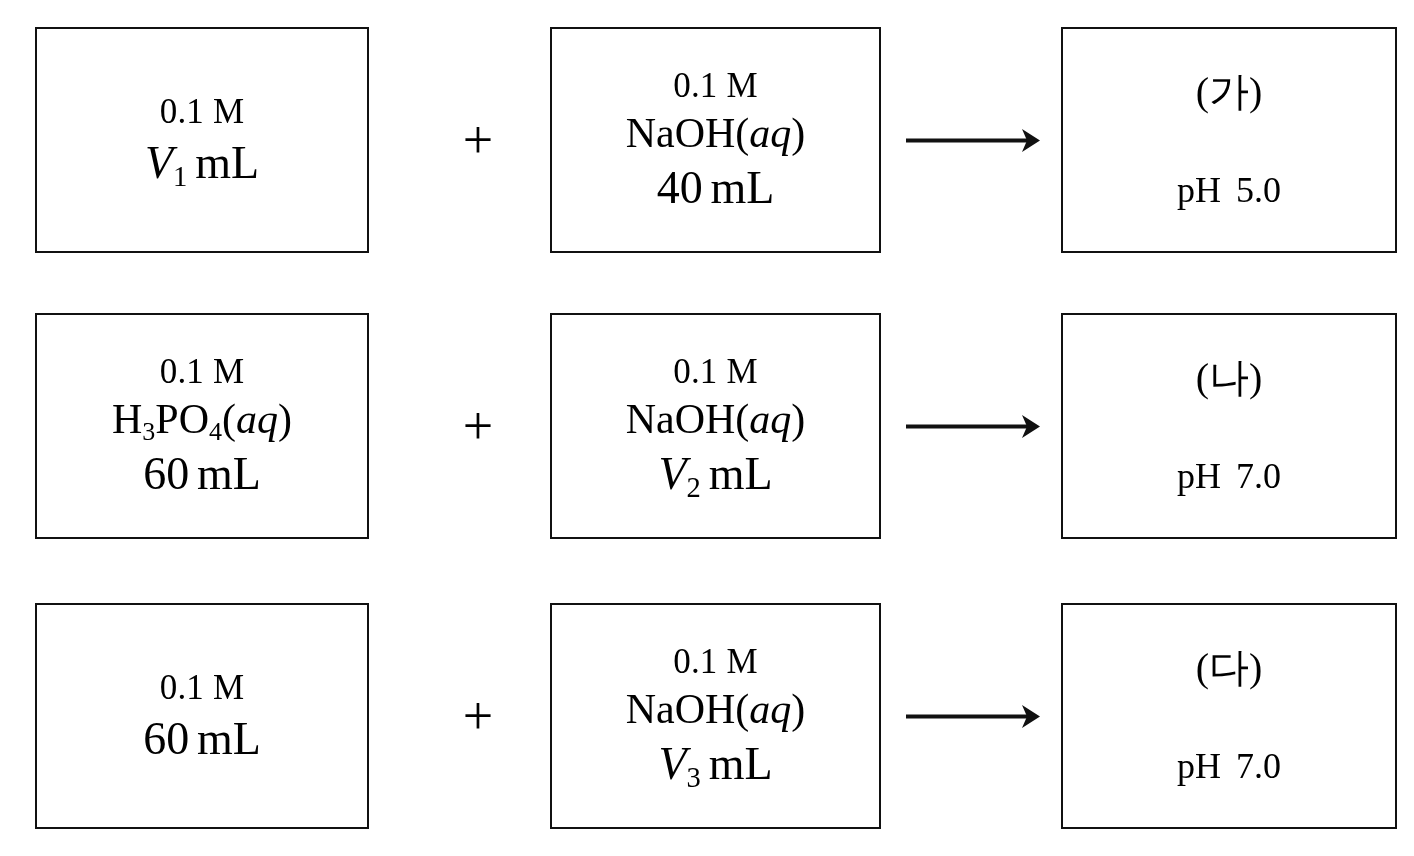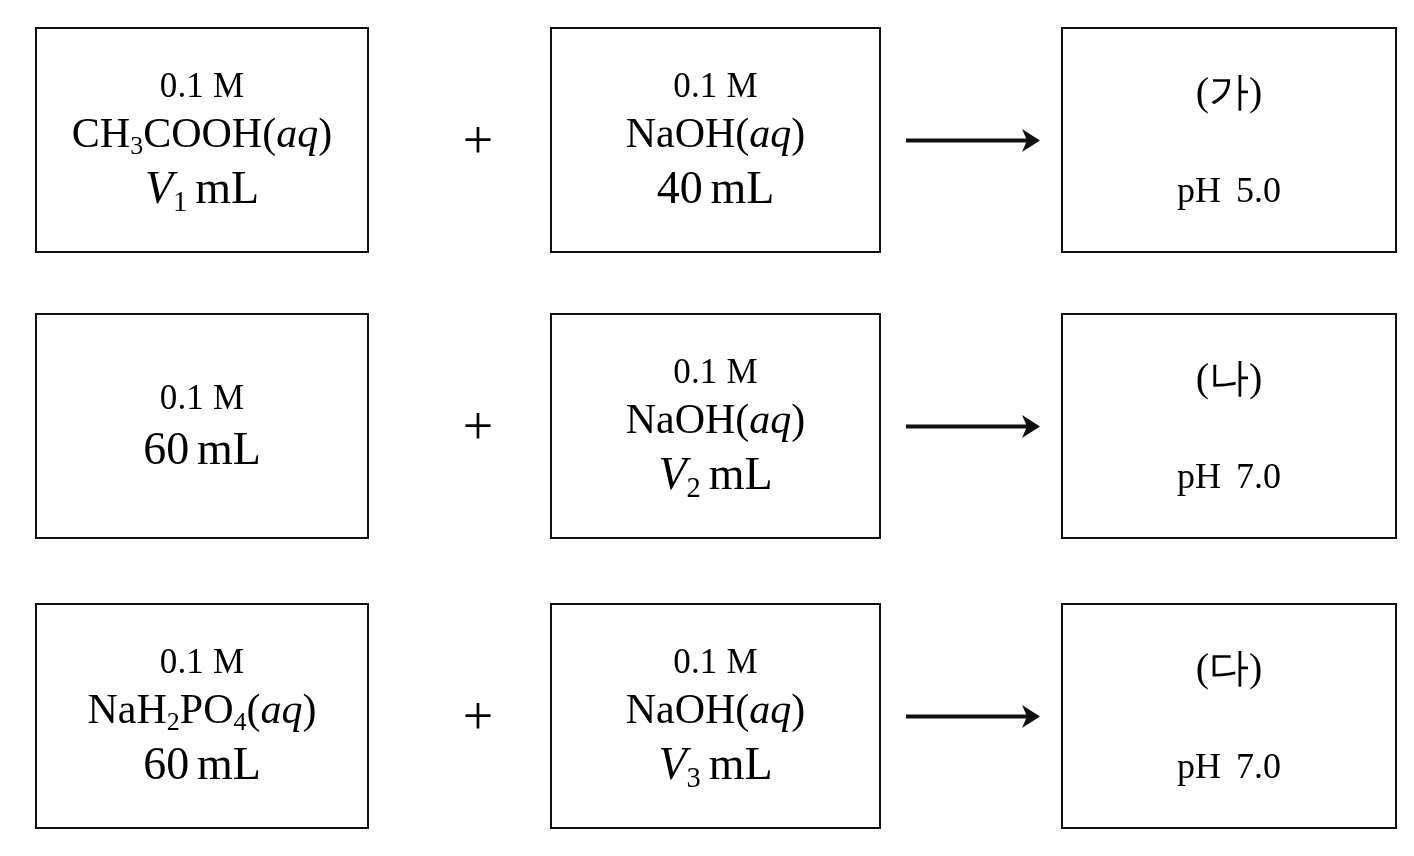--- a/index.html
+++ b/index.html
@@ -137,21 +137,20 @@
 </style>
 </head>
 <body>
 
 <div id="diagram">
 
   <div class="row row-1">
 
     <div class="box box-reactant-a">
       <div class="line line-conc">0.1 M</div>
-      <div class="line line-formula"><span>CH</span><sub>3</sub><span>COOH(</span><span class="ital">aq</span><span>)</span></div>
       <div class="line line-volume"><span class="var">V</span><sub>1</sub><span class="thinspace"></span><span>mL</span></div>
     </div>
 
     <div class="plus-op">+</div>
 
     <div class="box box-reactant-b">
       <div class="line line-conc">0.1 M</div>
       <div class="line line-formula"><span>NaOH(</span><span class="ital">aq</span><span>)</span></div>
       <div class="line line-volume"><span>40</span><span class="thinspace"></span><span>mL</span></div>
     </div>
@@ -166,20 +165,21 @@
     <div class="box box-product">
       <div class="line line-label">(가)</div>
       <div class="line line-ph"><span>pH</span><span class="wordgap"></span><span>5.0</span></div>
     </div>
   </div>
 
   <div class="row row-2">
 
     <div class="box box-reactant-a">
       <div class="line line-conc">0.1 M</div>
+      <div class="line line-formula"><span>H</span><sub>3</sub><span>PO</span><sub>4</sub><span>(</span><span class="ital">aq</span><span>)</span></div>
       <div class="line line-volume"><span>60</span><span class="thinspace"></span><span>mL</span></div>
     </div>
 
     <div class="plus-op">+</div>
 
     <div class="box box-reactant-b">
       <div class="line line-conc">0.1 M</div>
       <div class="line line-formula"><span>NaOH(</span><span class="ital">aq</span><span>)</span></div>
       <div class="line line-volume"><span class="var">V</span><sub>2</sub><span class="thinspace"></span><span>mL</span></div>
     </div>
@@ -194,21 +194,20 @@
     <div class="box box-product">
       <div class="line line-label">(나)</div>
       <div class="line line-ph"><span>pH</span><span class="wordgap"></span><span>7.0</span></div>
     </div>
   </div>
 
   <div class="row row-3">
 
     <div class="box box-reactant-a">
       <div class="line line-conc">0.1 M</div>
-      <div class="line line-formula"><span>NaH</span><sub>2</sub><span>PO</span><sub>4</sub><span>(</span><span class="ital">aq</span><span>)</span></div>
       <div class="line line-volume"><span>60</span><span class="thinspace"></span><span>mL</span></div>
     </div>
 
     <div class="plus-op">+</div>
 
     <div class="box box-reactant-b">
       <div class="line line-conc">0.1 M</div>
       <div class="line line-formula"><span>NaOH(</span><span class="ital">aq</span><span>)</span></div>
       <div class="line line-volume"><span class="var">V</span><sub>3</sub><span class="thinspace"></span><span>mL</span></div>
     </div>

